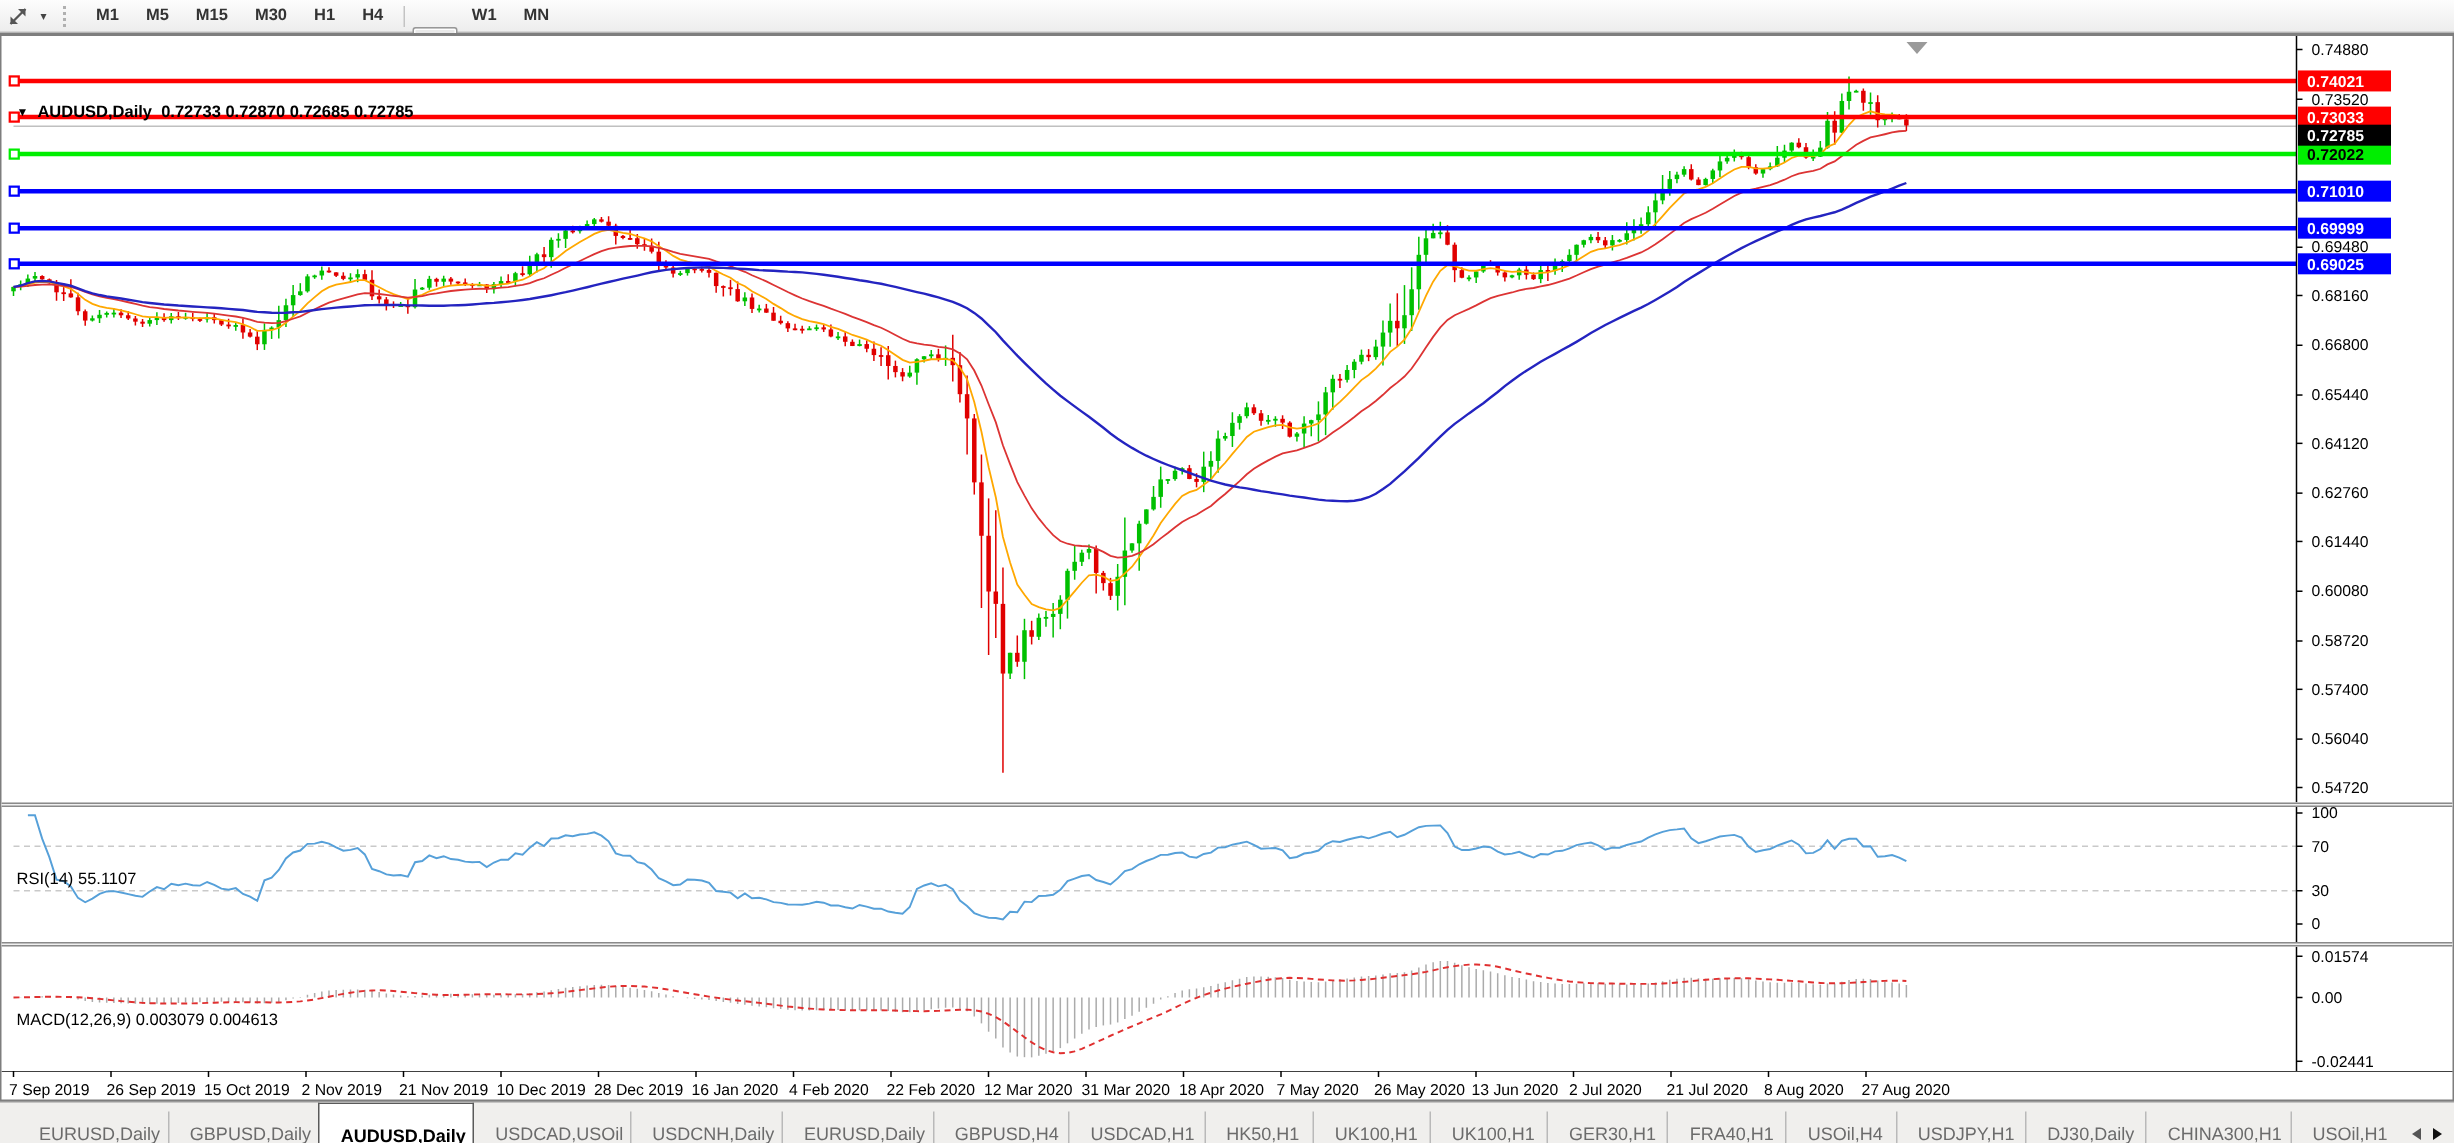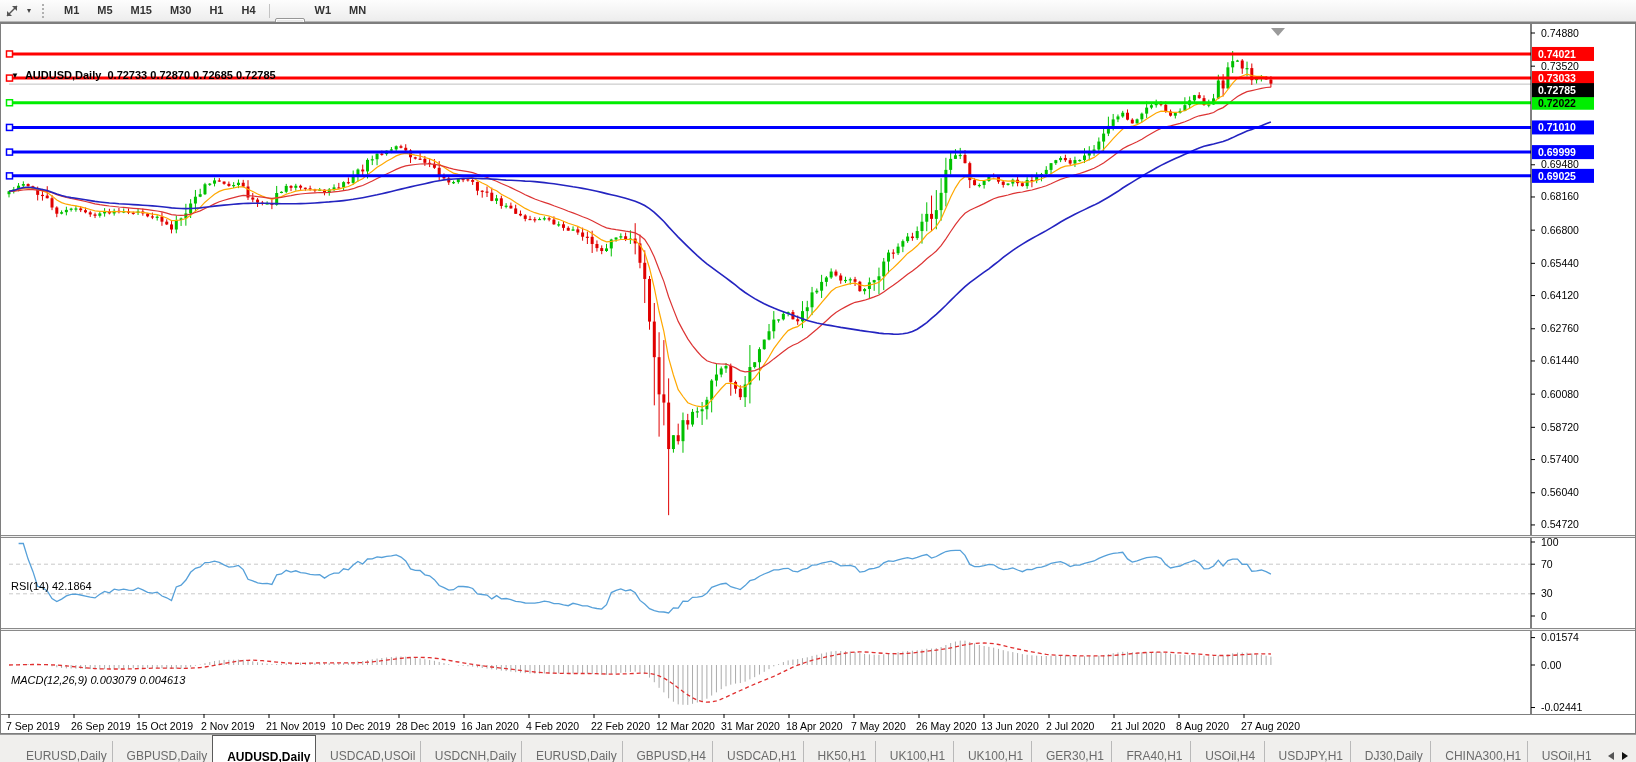--- a/index.html
+++ b/index.html
@@ -678,21 +678,21 @@
         <line x1="1530" y1="4" x2="1534" y2="4" stroke="#000"></line>
         <text x="1540" y="7.5" font-family="&quot;Liberation Sans&quot;,sans-serif" font-size="10.5px" fill="#000">100</text>
         <line x1="1530" y1="26.200000000000045" x2="1534" y2="26.200000000000045" stroke="#000"></line>
         <text x="1540" y="29.700000000000045" font-family="&quot;Liberation Sans&quot;,sans-serif" font-size="10.5px" fill="#000">70</text>
         <line x1="1530" y1="55.799999999999955" x2="1534" y2="55.799999999999955" stroke="#000"></line>
         <text x="1540" y="59.299999999999955" font-family="&quot;Liberation Sans&quot;,sans-serif" font-size="10.5px" fill="#000">30</text>
         <line x1="1530" y1="78" x2="1534" y2="78" stroke="#000"></line>
         <text x="1540" y="81.5" font-family="&quot;Liberation Sans&quot;,sans-serif" font-size="10.5px" fill="#000">0</text>
       </svg>
     <div class="panel-label" id="rsi-title" style="left:10px;top:516px;font-size:11px;">
-      <span>RSI(14)</span> <span>42.1864</span>
+      <span>RSI(14)</span> <span>55.1107</span>
     </div>
 
     <div class="splitter" style="top:604px;"></div>
 
     <svg id="macd-svg" width="1636" height="83" style="left: 0px; top: 607px;">
         <g>
           <line x1="8" y1="34" x2="8" y2="34" stroke="#ababab" stroke-width="1"></line>
           <line x1="12.780000000000001" y1="34" x2="12.780000000000001" y2="33.89788780363119" stroke="#ababab" stroke-width="1"></line>
           <line x1="17.560000000000002" y1="34" x2="17.560000000000002" y2="33.60513575890627" stroke="#ababab" stroke-width="1"></line>
           <line x1="22.34" y1="34" x2="22.34" y2="33.283979889069315" stroke="#ababab" stroke-width="1"></line>
@@ -960,21 +960,21 @@
         </g>
         <path d="M8.0 34.0 L12.8 33.9 L17.6 33.8 L22.3 33.7 L27.1 33.6 L31.9 33.5 L36.7 33.5 L41.5 33.6 L46.2 33.7 L51.0 33.8 L55.8 34.1 L60.6 34.5 L65.4 34.9 L70.1 35.4 L74.9 35.9 L79.7 36.4 L84.5 36.8 L89.3 37.2 L94.0 37.6 L98.8 37.8 L103.6 37.9 L108.4 38.0 L113.2 38.0 L117.9 38.0 L122.7 38.0 L127.5 37.9 L132.3 37.8 L137.1 37.6 L141.8 37.5 L146.6 37.3 L151.4 37.2 L156.2 37.1 L161.0 37.1 L165.7 37.1 L170.5 37.2 L175.3 37.2 L180.1 37.3 L184.9 37.3 L189.6 37.2 L194.4 36.9 L199.2 36.6 L204.0 36.0 L208.8 35.3 L213.5 34.4 L218.3 33.5 L223.1 32.5 L227.9 31.6 L232.7 30.8 L237.4 30.1 L242.2 29.6 L247.0 29.3 L251.8 29.2 L256.6 29.4 L261.3 29.7 L266.1 30.1 L270.9 30.6 L275.7 31.1 L280.5 31.5 L285.2 31.9 L290.0 32.2 L294.8 32.3 L299.6 32.3 L304.4 32.3 L309.1 32.2 L313.9 32.0 L318.7 31.9 L323.5 31.8 L328.3 31.8 L333.0 31.8 L337.8 31.9 L342.6 31.9 L347.4 31.9 L352.2 31.9 L356.9 31.7 L361.7 31.5 L366.5 31.2 L371.3 30.8 L376.1 30.3 L380.8 29.7 L385.6 29.1 L390.4 28.5 L395.2 27.9 L400.0 27.3 L404.7 26.8 L409.5 26.5 L414.3 26.3 L419.1 26.3 L423.9 26.5 L428.6 26.7 L433.4 27.2 L438.2 27.7 L443.0 28.5 L447.8 29.3 L452.5 30.2 L457.3 31.0 L462.1 31.8 L466.9 32.6 L471.7 33.4 L476.4 34.1 L481.2 34.8 L486.0 35.4 L490.8 36.0 L495.6 36.5 L500.3 37.1 L505.1 37.6 L509.9 38.2 L514.7 38.8 L519.5 39.4 L524.2 40.0 L529.0 40.5 L533.8 41.0 L538.6 41.4 L543.4 41.7 L548.1 42.0 L552.9 42.2 L557.7 42.3 L562.5 42.4 L567.3 42.5 L572.0 42.5 L576.8 42.5 L581.6 42.5 L586.4 42.5 L591.2 42.6 L595.9 42.7 L600.7 42.9 L605.5 43.0 L610.3 43.1 L615.1 43.1 L619.8 43.0 L624.6 42.9 L629.4 42.7 L634.2 42.4 L639.0 42.2 L643.7 42.1 L648.5 42.4 L653.3 43.3 L658.1 44.9 L662.9 47.1 L667.6 49.9 L672.4 53.3 L677.2 56.9 L682.0 60.5 L686.8 63.9 L691.5 66.8 L696.3 69.1 L701.1 70.5 L705.9 71.2 L710.7 70.9 L715.4 69.9 L720.2 68.2 L725.0 66.1 L729.8 63.9 L734.6 61.7 L739.3 59.5 L744.1 57.4 L748.9 55.2 L753.7 53.2 L758.5 51.2 L763.2 49.2 L768.0 47.3 L772.8 45.3 L777.6 43.1 L782.4 40.8 L787.1 38.4 L791.9 36.2 L796.7 34.2 L801.5 32.4 L806.3 30.8 L811.0 29.3 L815.8 28.1 L820.6 26.9 L825.4 25.8 L830.2 24.8 L834.9 23.9 L839.7 23.0 L844.5 22.2 L849.3 21.5 L854.1 21.1 L858.8 20.9 L863.6 21.0 L868.4 21.2 L873.2 21.6 L878.0 22.0 L882.7 22.3 L887.5 22.6 L892.3 22.7 L897.1 22.8 L901.9 22.6 L906.6 22.3 L911.4 21.9 L916.2 21.4 L921.0 20.8 L925.8 20.2 L930.5 19.6 L935.3 19.1 L940.1 18.5 L944.9 17.8 L949.7 16.9 L954.4 15.9 L959.2 14.8 L964.0 13.8 L968.8 13.1 L973.6 12.5 L978.3 12.1 L983.1 12.0 L987.9 12.2 L992.7 12.7 L997.5 13.5 L1002.2 14.6 L1007.0 15.8 L1011.8 16.9 L1016.6 18.0 L1021.4 19.0 L1026.1 20.0 L1030.9 20.9 L1035.7 21.8 L1040.5 22.6 L1045.3 23.3 L1050.0 23.8 L1054.8 24.1 L1059.6 24.4 L1064.4 24.5 L1069.2 24.7 L1073.9 24.7 L1078.7 24.8 L1083.5 24.8 L1088.3 24.9 L1093.1 24.9 L1097.8 24.9 L1102.6 24.9 L1107.4 24.7 L1112.2 24.4 L1117.0 24.0 L1121.7 23.6 L1126.5 23.1 L1131.3 22.6 L1136.1 22.2 L1140.9 21.8 L1145.6 21.5 L1150.4 21.3 L1155.2 21.2 L1160.0 21.1 L1164.8 21.2 L1169.5 21.4 L1174.3 21.7 L1179.1 21.9 L1183.9 22.2 L1188.7 22.6 L1193.4 22.9 L1198.2 23.2 L1203.0 23.6 L1207.8 24.0 L1212.6 24.3 L1217.3 24.5 L1222.1 24.5 L1226.9 24.5 L1231.7 24.3 L1236.5 24.0 L1241.2 23.7 L1246.0 23.4 L1250.8 23.1 L1255.6 22.9 L1260.4 22.8 L1265.1 22.8 L1269.9 23.0 " fill="none" stroke="#e03030" stroke-width="1.3" stroke-dasharray="4 3"></path>
         <line x1="1530" y1="0" x2="1530" y2="83" stroke="#000"></line>
         <line x1="1530" y1="6.578397212543564" x2="1534" y2="6.578397212543564" stroke="#000"></line>
         <text x="1540" y="10.078397212543564" font-family="&quot;Liberation Sans&quot;,sans-serif" font-size="10.5px" fill="#000">0.01574</text>
         <line x1="1530" y1="34" x2="1534" y2="34" stroke="#000"></line>
         <text x="1540" y="37.5" font-family="&quot;Liberation Sans&quot;,sans-serif" font-size="10.5px" fill="#000">0.00</text>
         <line x1="1530" y1="76.52613240418123" x2="1534" y2="76.52613240418123" stroke="#000"></line>
         <text x="1540" y="80.02613240418123" font-family="&quot;Liberation Sans&quot;,sans-serif" font-size="10.5px" fill="#000">-0.02441</text>
       </svg>
-    <div class="panel-label" id="macd-title" style="left:10px;top:610px;font-size:11px;font-style:italic;">
+    <div class="panel-label" id="macd-title" style="left:10px;top:610px;font-size:11px;">
       <span>MACD(12,26,9)</span> <span>0.003079</span> <span>0.004613</span>
     </div>
 
     <svg id="date-svg" width="1636" height="22" style="left: 0px; top: 690px;">
         <line x1="0" y1="0" x2="1634" y2="0" stroke="#000"></line>
         <line x1="8" y1="0" x2="8" y2="4" stroke="#000"></line>
         <text x="5" y="16" font-family="&quot;Liberation Sans&quot;,sans-serif" font-size="10.5px" fill="#000">7 Sep 2019</text>
         <line x1="73" y1="0" x2="73" y2="4" stroke="#000"></line>
         <text x="70" y="16" font-family="&quot;Liberation Sans&quot;,sans-serif" font-size="10.5px" fill="#000">26 Sep 2019</text>
         <line x1="138" y1="0" x2="138" y2="4" stroke="#000"></line>

